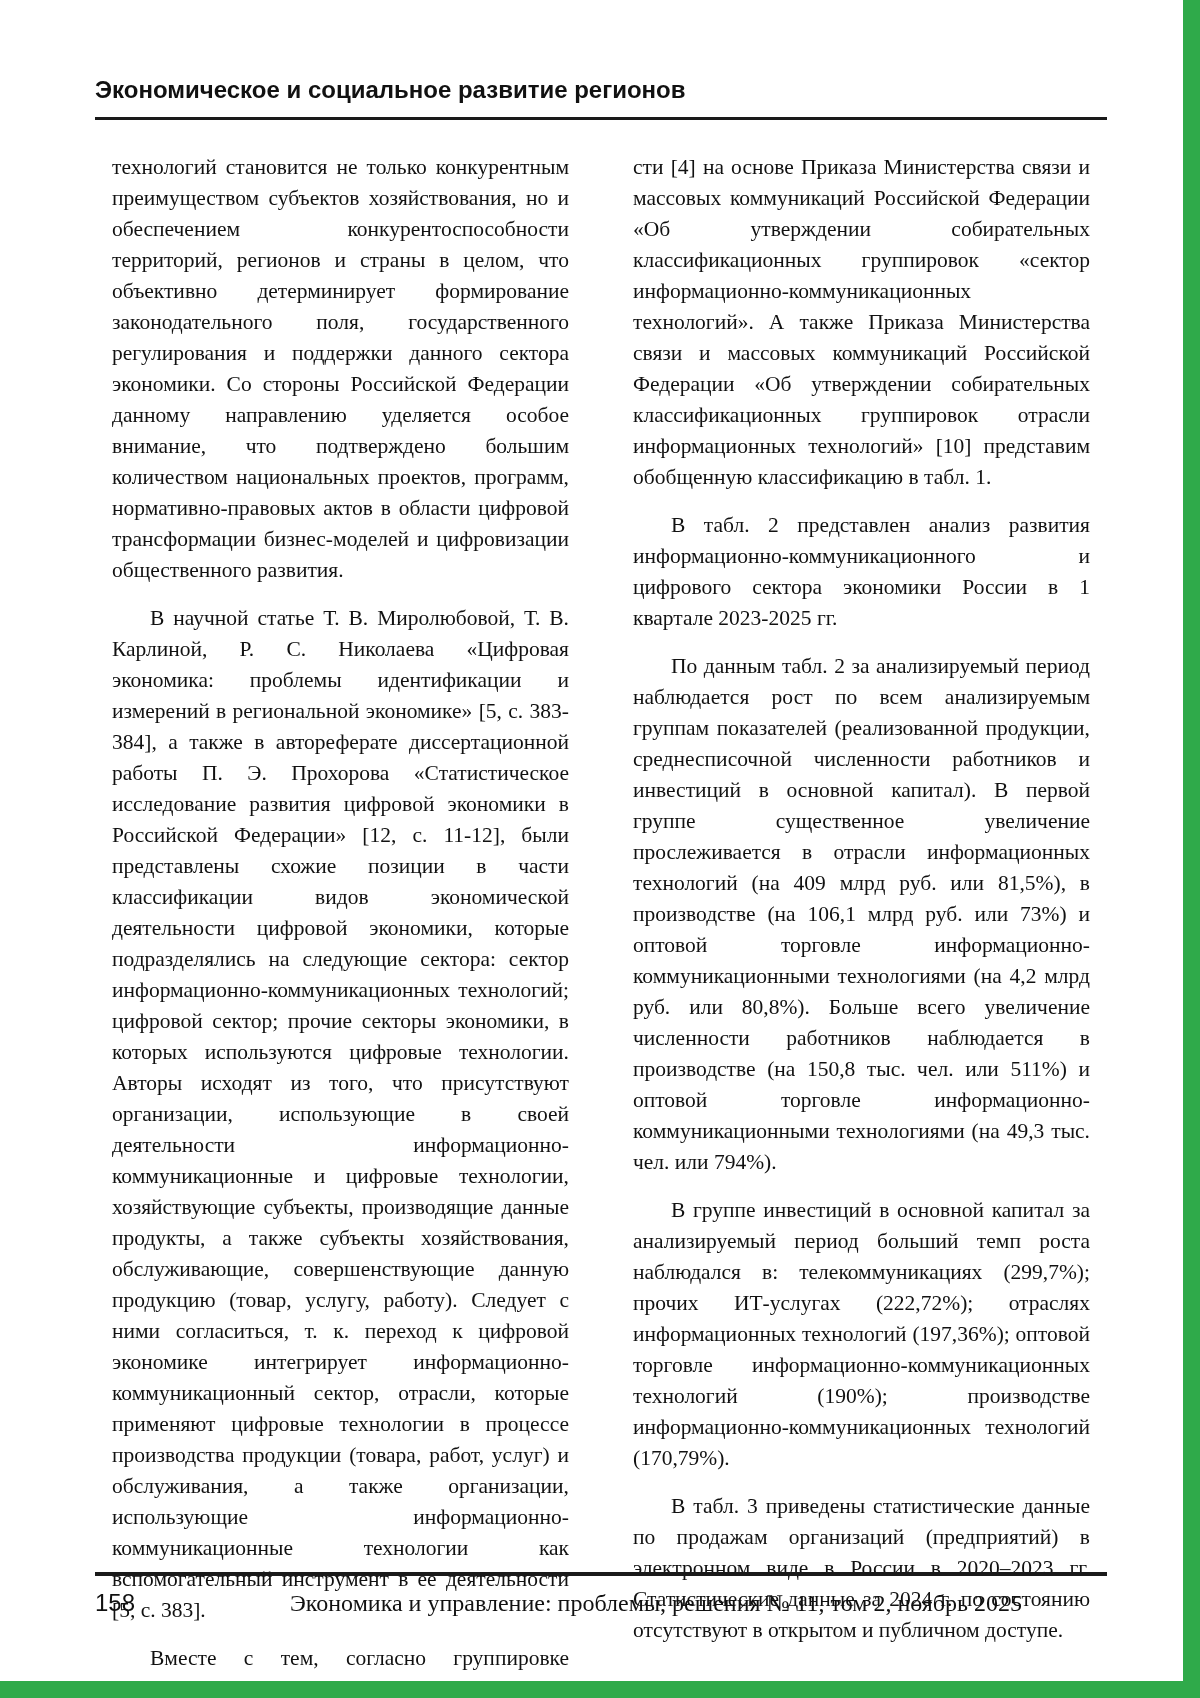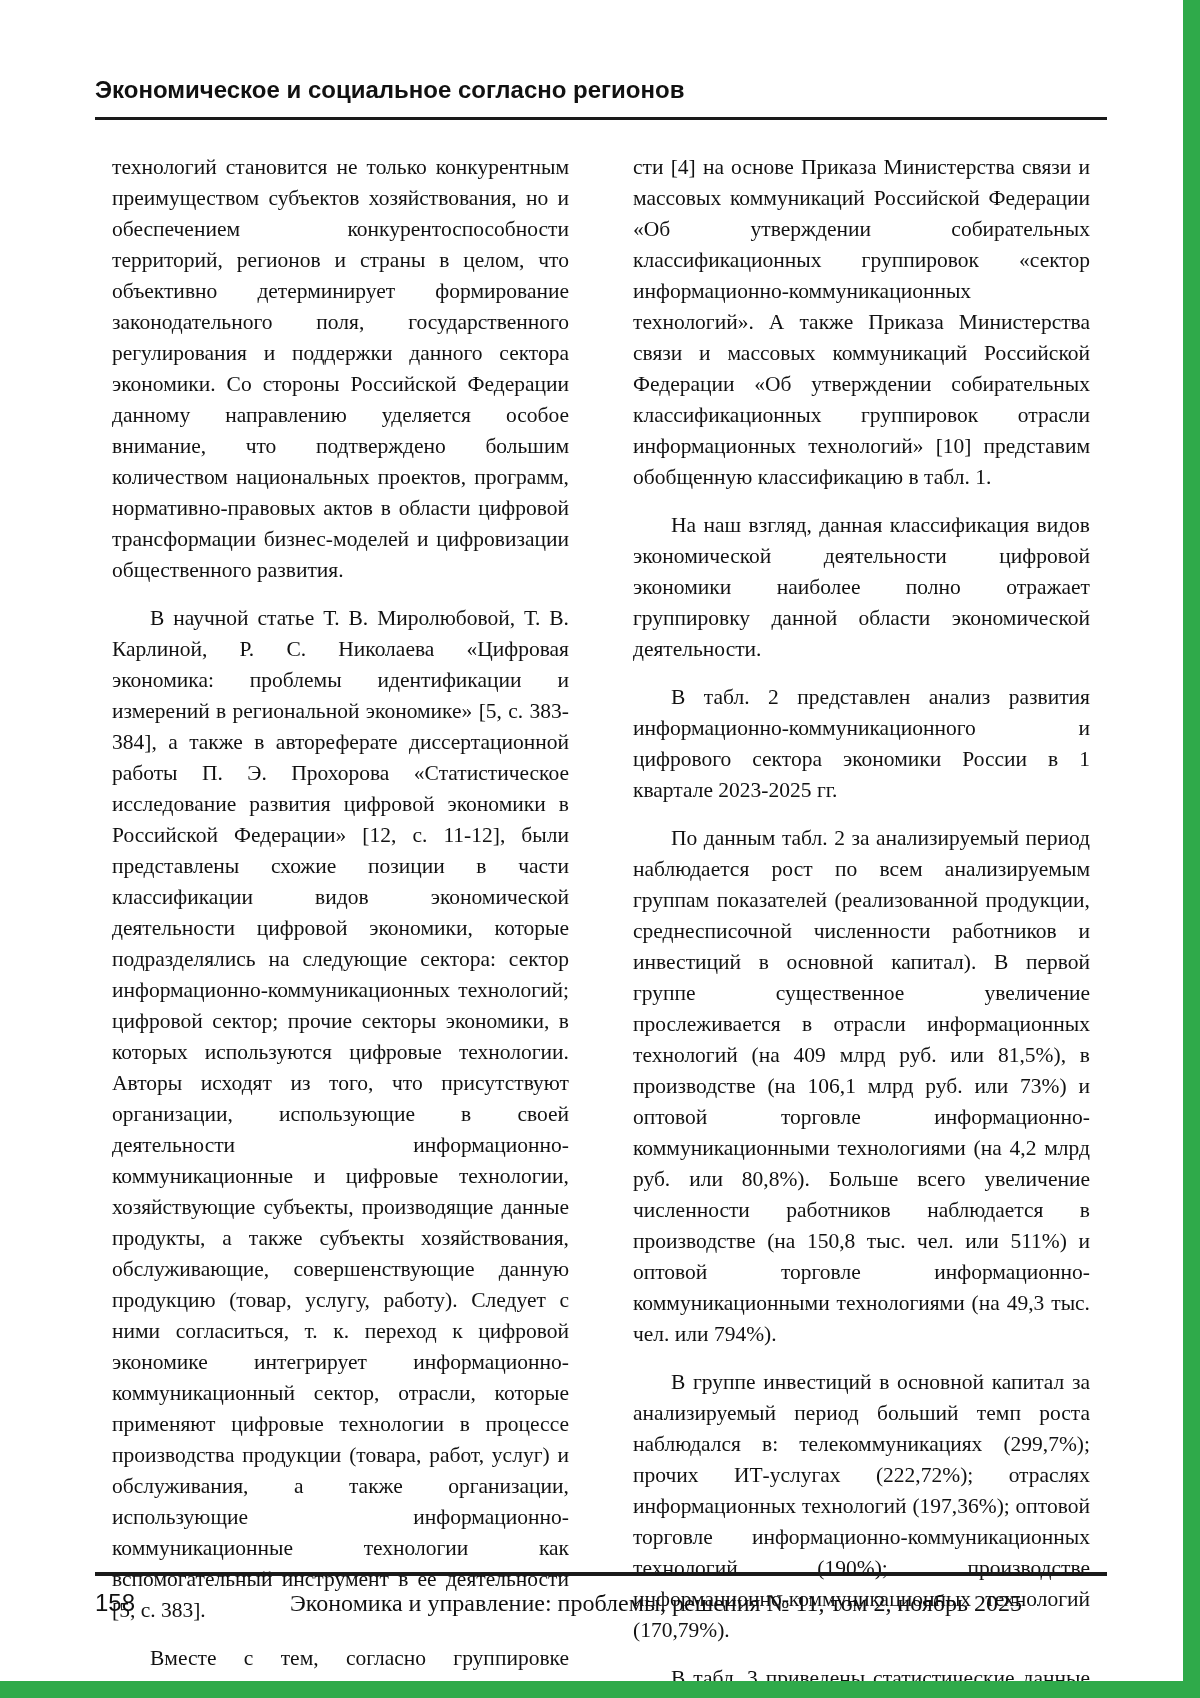--- a/index.html
+++ b/index.html
@@ -92,34 +92,33 @@
     top: 1681px;
     width: 1200px;
     height: 17px;
   }
 </style>
 </head>
 <body>
 
 <div class="page-inner">
 
-  <div class="running-head">Экономическое и социальное согласно регионов</div>
+  <div class="running-head">Экономическое и социальное развитие регионов</div>
   <div class="header-rule"></div>
 
   <div class="columns">
 
     <div class="col">
       <p class="para no-indent">технологий становится не только конкурентным преимуществом субъектов хозяйствования, но и обеспечением конкурентоспособности территорий, регионов и страны в целом, что объективно детерминирует формирование законодательного поля, государственного регулирования и поддержки данного сектора экономики. Со стороны Российской Федерации данному направлению уделяется особое внимание, что подтверждено большим количеством национальных проектов, программ, нормативно-правовых актов в области цифровой трансформации бизнес-моделей и цифровизации общественного развития.</p>
       <p class="para">В научной статье Т. В. Миролюбовой, Т. В. Карлиной, Р. С. Николаева «Цифровая экономика: проблемы идентификации и измерений в региональной экономике» [5, с. 383-384], а также в автореферате диссертационной работы П. Э. Прохорова «Статистическое исследование развития цифровой экономики в Российской Федерации» [12, с. 11-12], были представлены схожие позиции в части классификации видов экономической деятельности цифровой экономики, которые подразделялись на следующие сектора: сектор информационно-коммуникационных технологий; цифровой сектор; прочие секторы экономики, в которых используются цифровые технологии. Авторы исходят из того, что присутствуют организации, использующие в своей деятельности информационно-коммуникационные и цифровые технологии, хозяйствующие субъекты, производящие данные продукты, а также субъекты хозяйствования, обслуживающие, совершенствующие данную продукцию (товар, услугу, работу). Следует с ними согласиться, т. к. переход к цифровой экономике интегрирует информационно-коммуникационный сектор, отрасли, которые применяют цифровые технологии в процессе производства продукции (товара, работ, услуг) и обслуживания, а также организации, использующие информационно-коммуникационные технологии как вспомогательный инструмент в ее деятельности [5, с. 383].</p>
       <p class="para">Вместе с тем, согласно группировке Института статистических исследований и экономики знаний Высшей школы экономики, состав сектора немного шире, чем представленные в работах вышеуказанных авторов в части ОКВЭД-2. Отметим, что на основе ОКВЭД-2 и гармонизации его с Международной стандартной классификацией всех видов экономической деятельно-</p>
     </div>
 
     <div class="col">
       <p class="para no-indent">сти [4] на основе Приказа Министерства связи и массовых коммуникаций Российской Федерации «Об утверждении собирательных классификационных группировок «сектор информационно-коммуникационных технологий». А также Приказа Министерства связи и массовых коммуникаций Российской Федерации «Об утверждении собирательных классификационных группировок отрасли информационных технологий» [10] представим обобщенную классификацию в табл. 1.</p>
-      <p class="para">На наш взгляд, данная классификация видов экономической деятельности цифровой экономики наиболее полно отражает группировку данной области экономической деятельности.</p>
       <p class="para">В табл. 2 представлен анализ развития информационно-коммуникационного и цифрового сектора экономики России в 1 квартале 2023-2025 гг.</p>
       <p class="para">По данным табл. 2 за анализируемый период наблюдается рост по всем анализируемым группам показателей (реализованной продукции, среднесписочной численности работников и инвестиций в основной капитал). В первой группе существенное увеличение прослеживается в отрасли информационных технологий (на 409 млрд руб. или 81,5%), в производстве (на 106,1 млрд руб. или 73%) и оптовой торговле информационно-коммуникационными технологиями (на 4,2 млрд руб. или 80,8%). Больше всего увеличение численности работников наблюдается в производстве (на 150,8 тыс. чел. или 511%) и оптовой торговле информационно-коммуникационными технологиями (на 49,3 тыс. чел. или 794%).</p>
       <p class="para">В группе инвестиций в основной капитал за анализируемый период больший темп роста наблюдался в: телекоммуникациях (299,7%); прочих ИТ-услугах (222,72%); отраслях информационных технологий (197,36%); оптовой торговле информационно-коммуникационных технологий (190%); производстве информационно-коммуникационных технологий (170,79%).</p>
       <p class="para">В табл. 3 приведены статистические данные по продажам организаций (предприятий) в электронном виде в России в 2020–2023 гг. Статистические данные за 2024 г. по состоянию отсутствуют в открытом и публичном доступе.</p>
     </div>
 
   </div>
 </div>
 
 <div class="footer">

